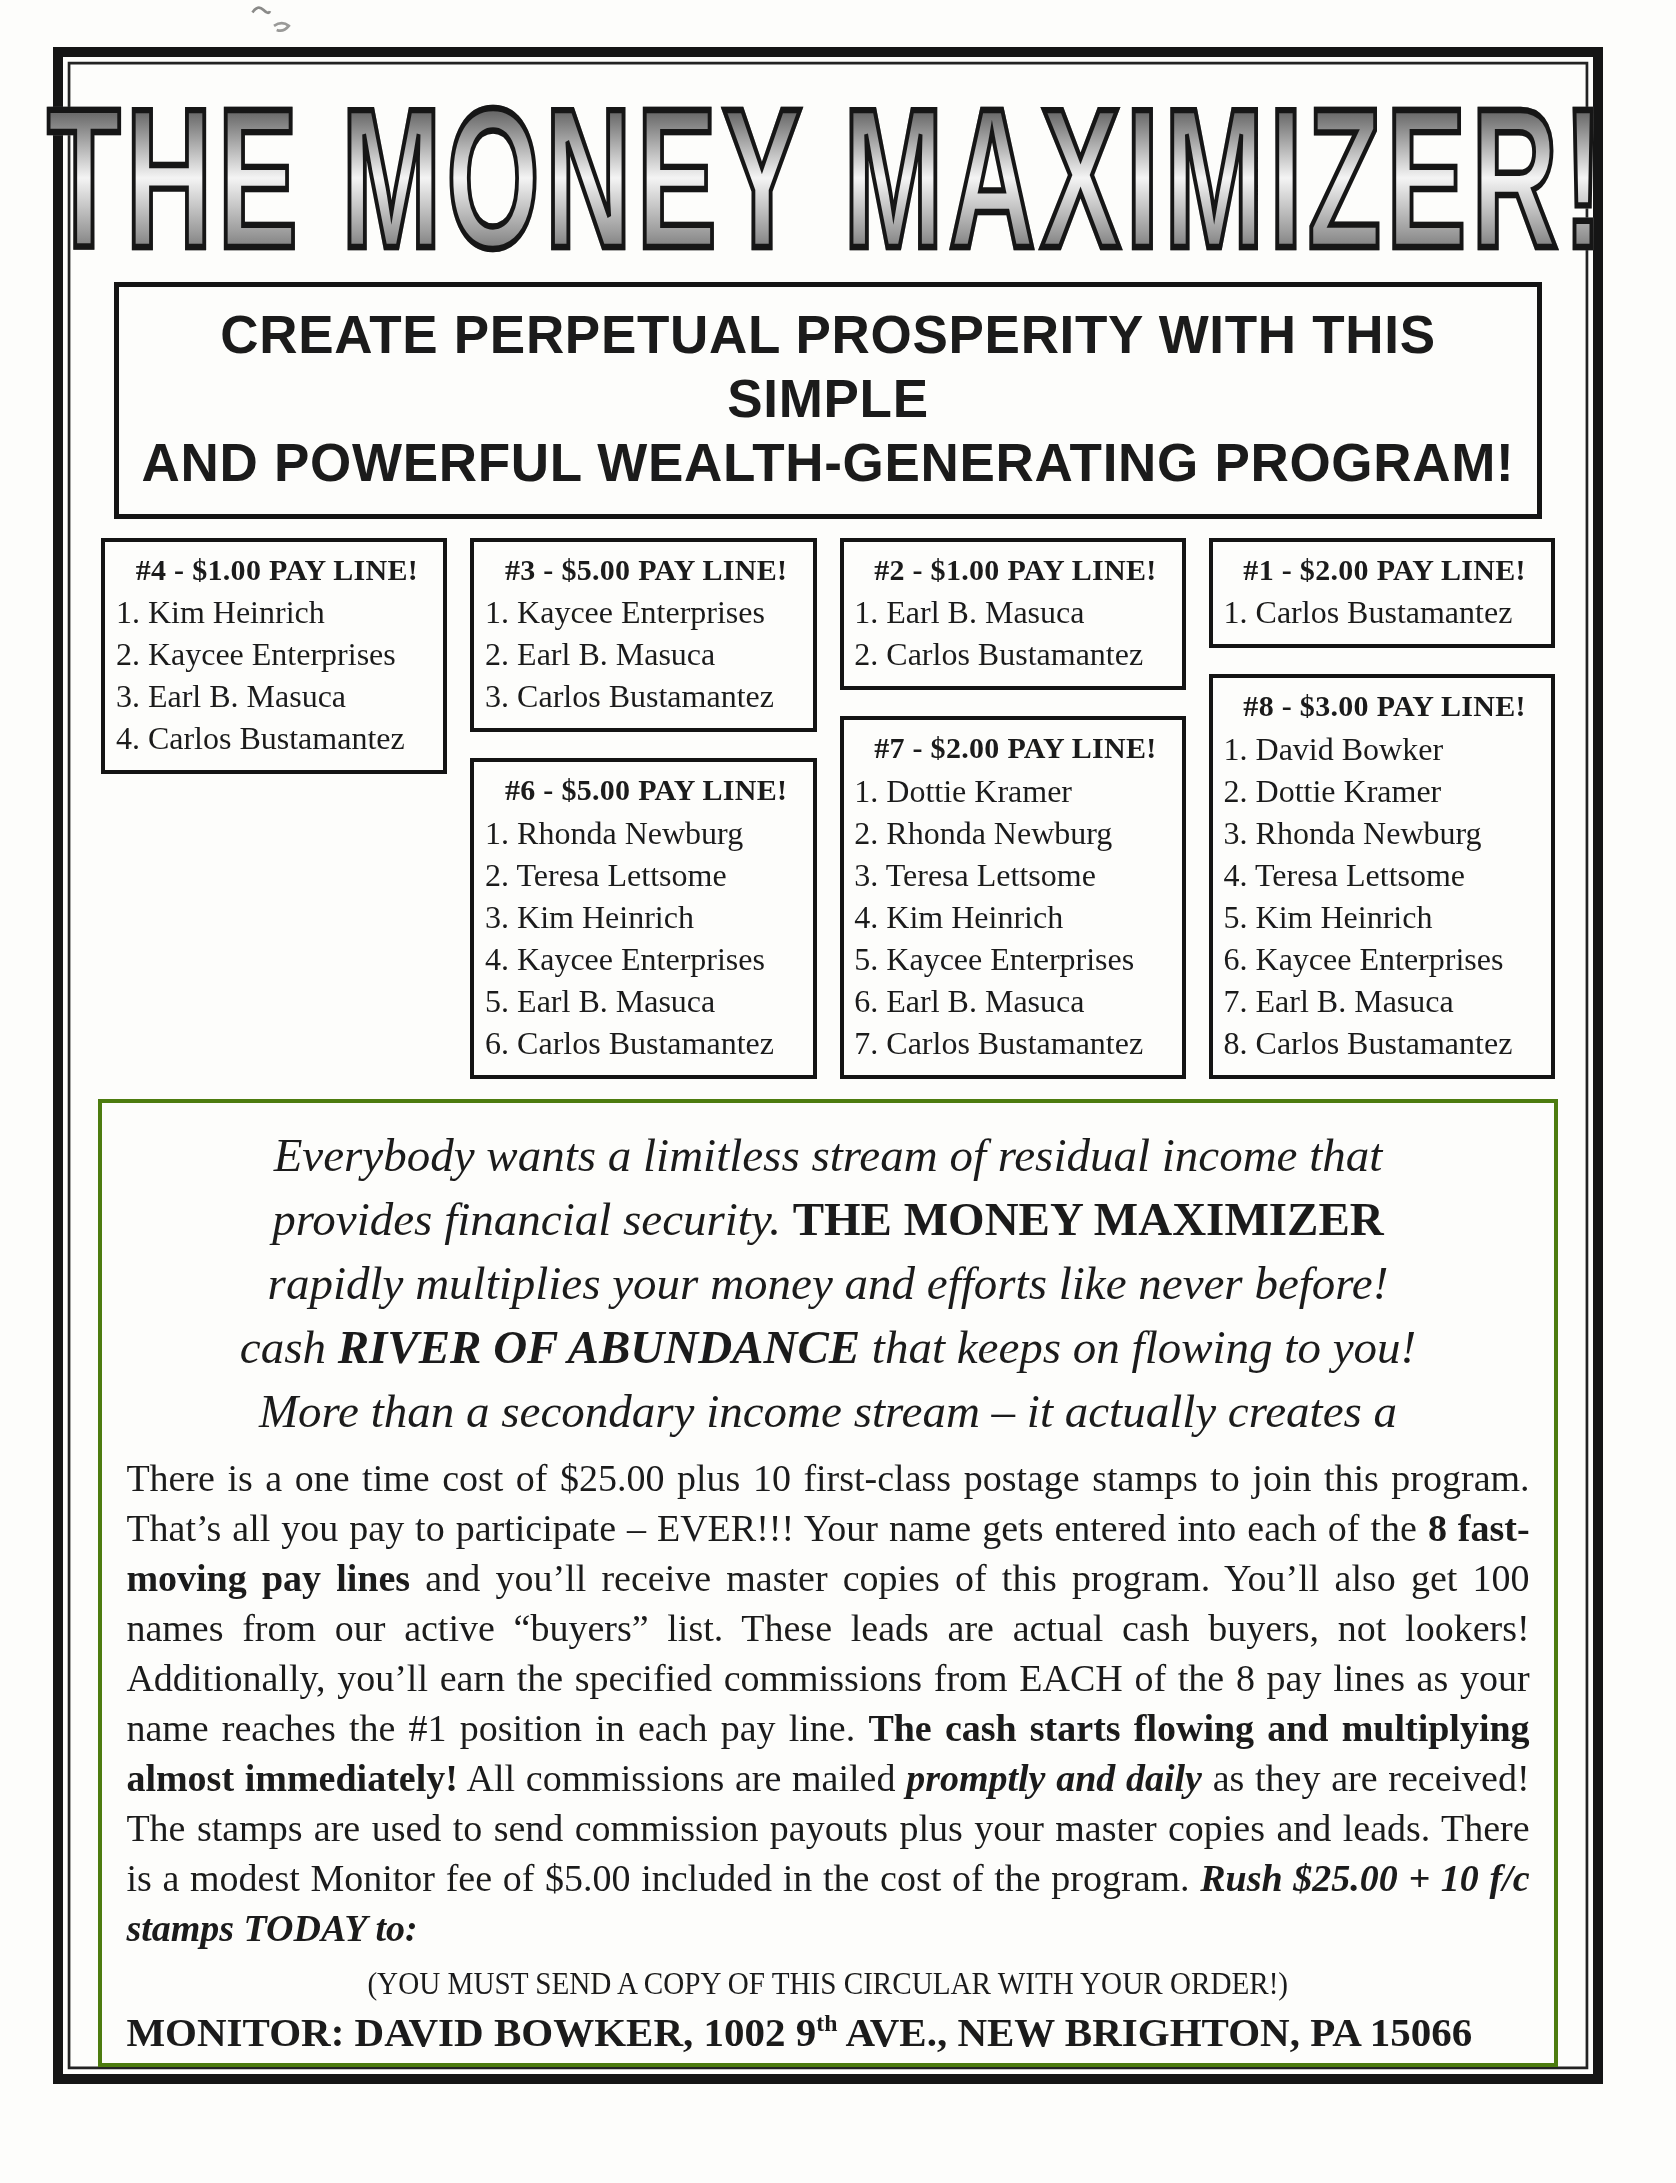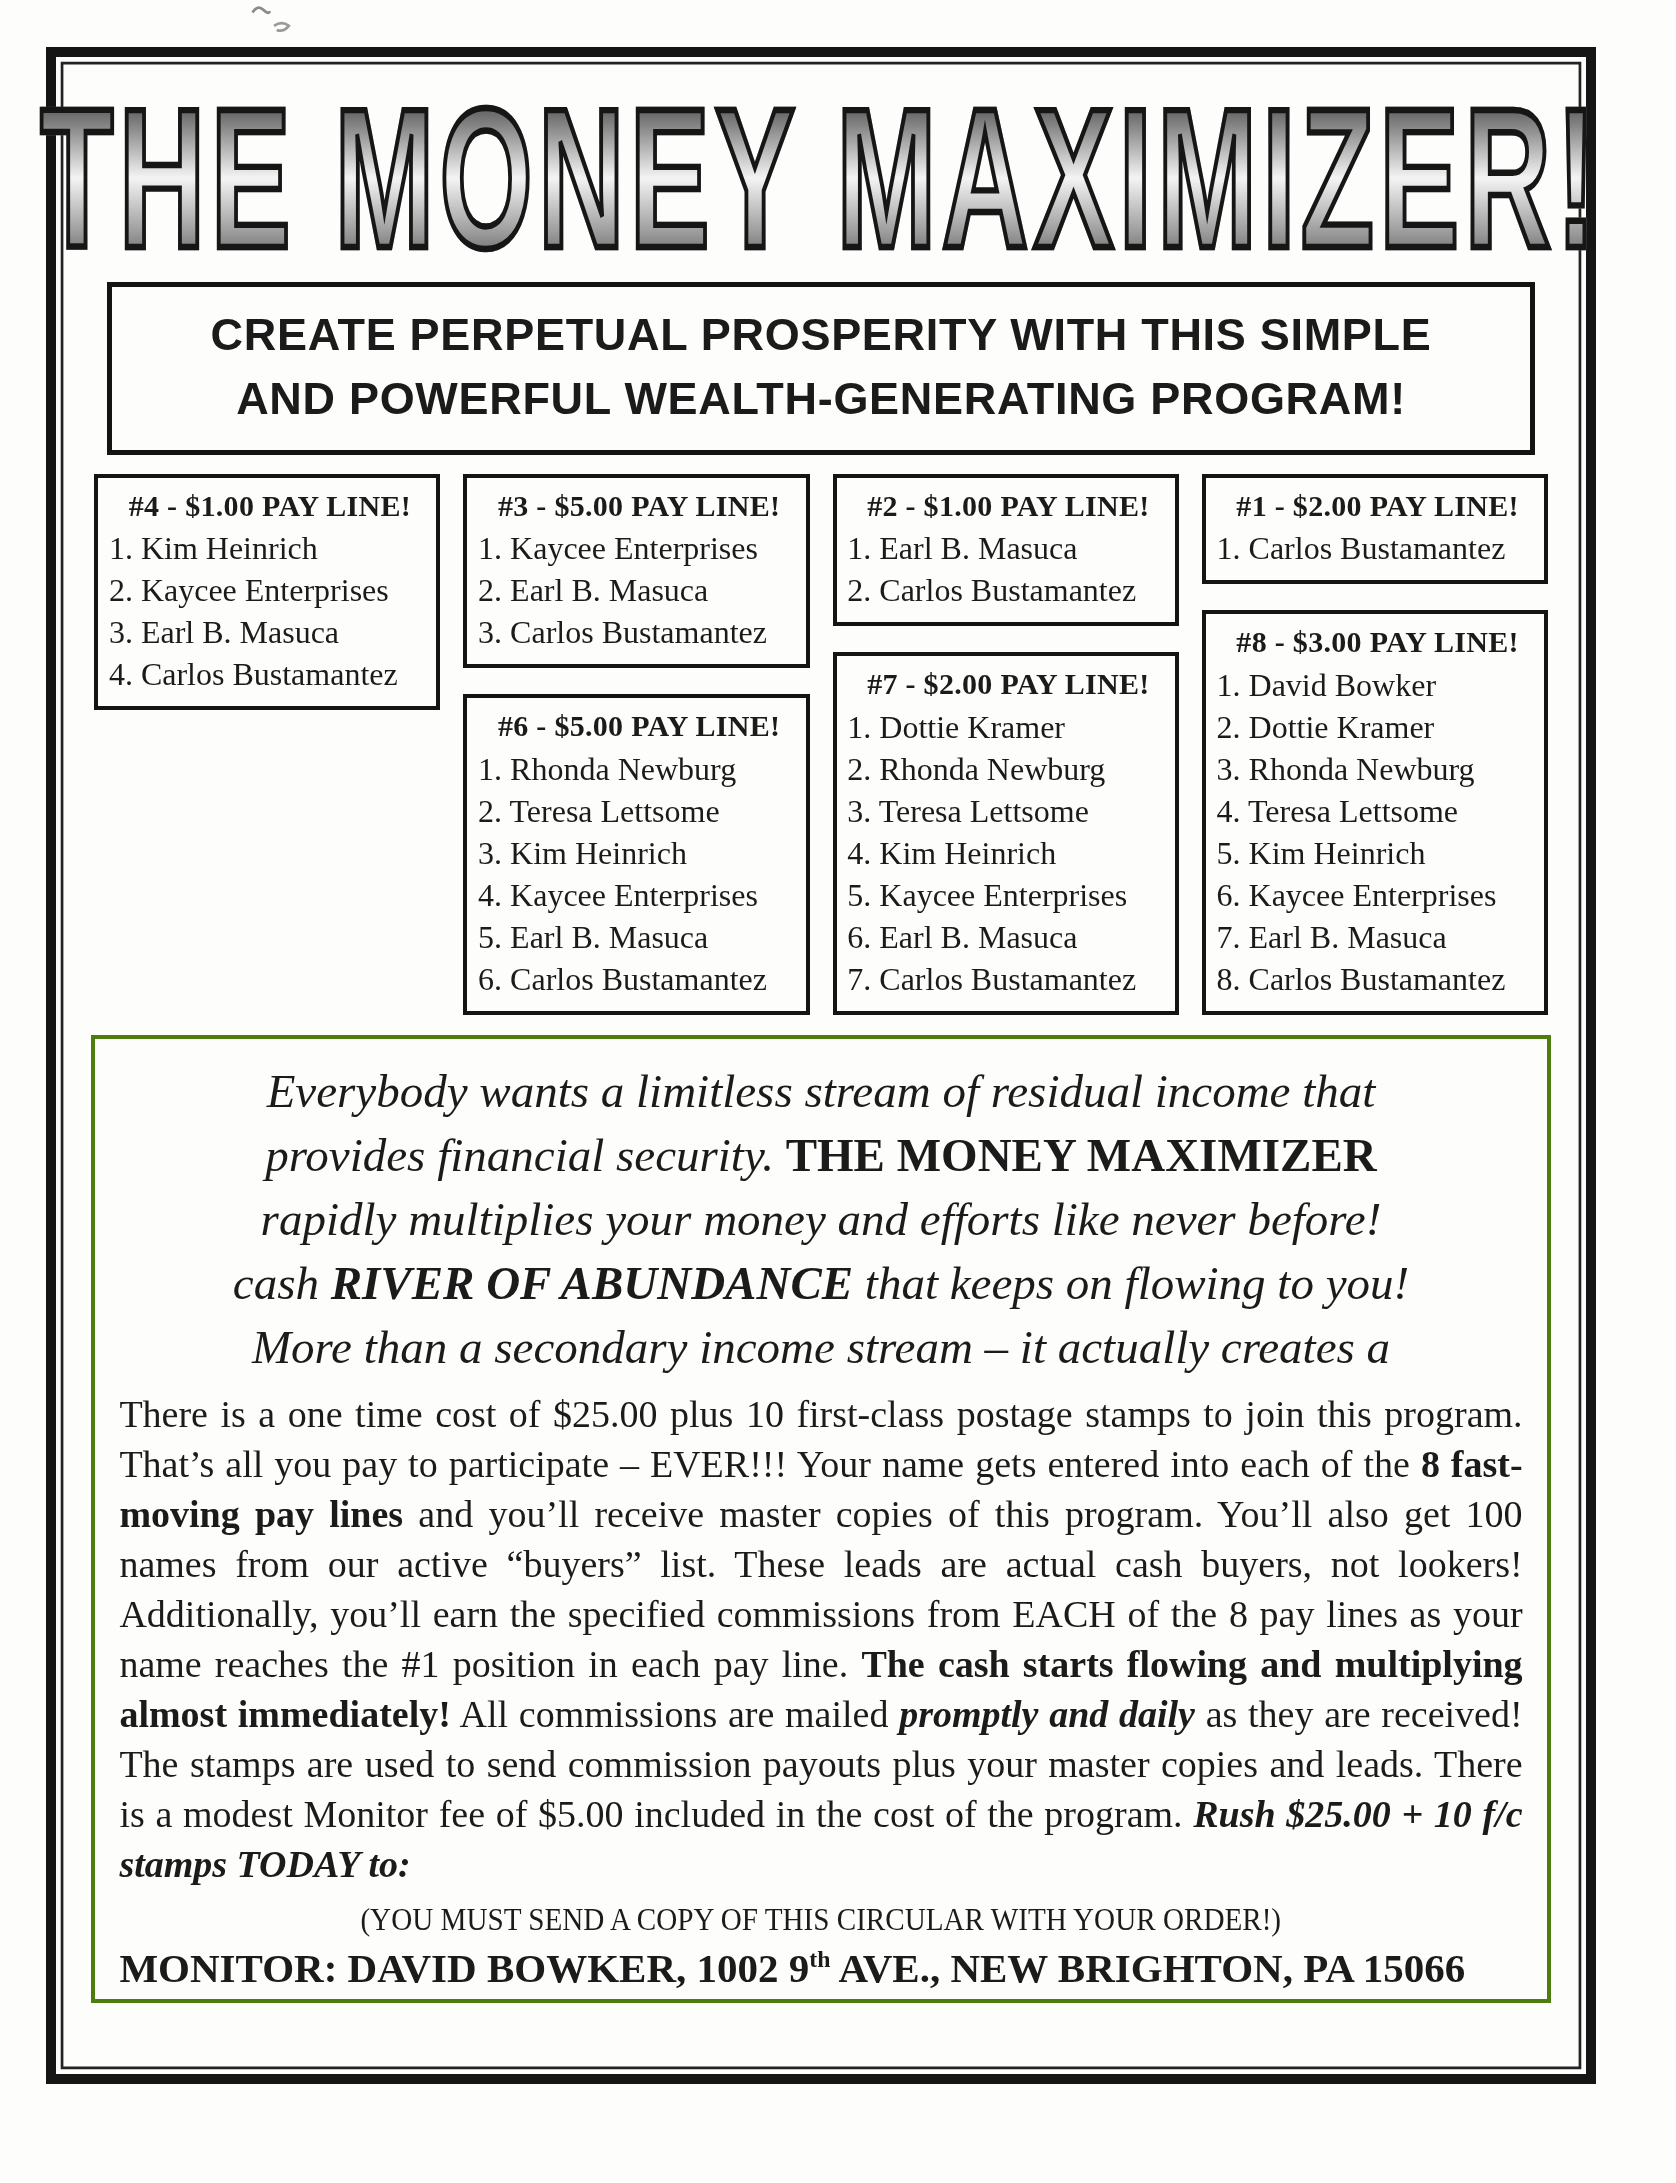--- a/index.html
+++ b/index.html
@@ -1,36 +1,36 @@
 <!DOCTYPE html>
 <html style="font-size:10.8px"><head>
 <meta charset="utf-8">
 <style>
   html,body{margin:0;padding:0;background:#e9e9e7;}
   .sheet{position:relative;width:1676px;height:2183px;background:#fdfdfb;
          font-family:"Liberation Serif",serif;color:#1b1b1b;overflow:hidden;}
-  .frame{position:absolute;left:46px;top:47px;width:1550px;height:2037px;
+  .frame{position:absolute;left:53px;top:47px;width:1550px;height:2037px;
          border:10px solid #151515;
          box-shadow: inset 0 0 0 4.7px #fdfdfb, inset 0 0 0 7.4px #232323;
          box-sizing:border-box;background:#fdfdfb;}
   .content{position:absolute;left:7.4px;top:7.4px;right:7.4px;bottom:7.4px;padding:0 28px;box-sizing:border-box;}
 
   
   .title-wrap{height:197px;margin-top:15px;display:flex;align-items:center;justify-content:center;overflow:visible;}
   .title-text{font-family:"Liberation Sans",sans-serif;font-weight:700;font-size:107px;
               letter-spacing:4.7px;white-space:nowrap;
               background:linear-gradient(180deg,#1e1e1e 0%,#6b6b6b 22%,#f4f4f4 50%,#9a9a9a 74%,#2a2a2a 100%);
               -webkit-background-clip:text;background-clip:text;color:transparent;
               -webkit-text-stroke:3.4px #161616;
               transform:scale(1.12,1.86);}
 
   
   .subtitle-box{border:5.4px solid #141414;margin:5.4px 16px 0;padding:16px 5.4px 19px;
                 text-align:center;font-family:"Liberation Sans",sans-serif;font-weight:700;
-                font-size:45px;line-height:64px;letter-spacing:0.7px;}
+                font-size:53px;line-height:64px;letter-spacing:0.7px;}
 
   
   .paylines{display:flex;gap:23px;margin:19px 2.7px 0;height:541px;}
   .pl-col{flex:1;display:flex;flex-direction:column;justify-content:space-between;}
   .pl-box{border:4px solid #141414;padding:8px 5.4px 10.8px 10.8px;box-sizing:border-box;background:#fdfdfb;}
   .pl-header{text-align:center;font-weight:700;font-size:30px;line-height:39px;letter-spacing:0.3px;}
   .pl-names{list-style:none;margin:2.7px 0 0;padding:0;font-size:32px;line-height:42px;}
 
   
   .main-box{border:4px solid #4d7c0f;margin:20px 0 0;padding:15px 24px 3px;box-sizing:border-box;}

